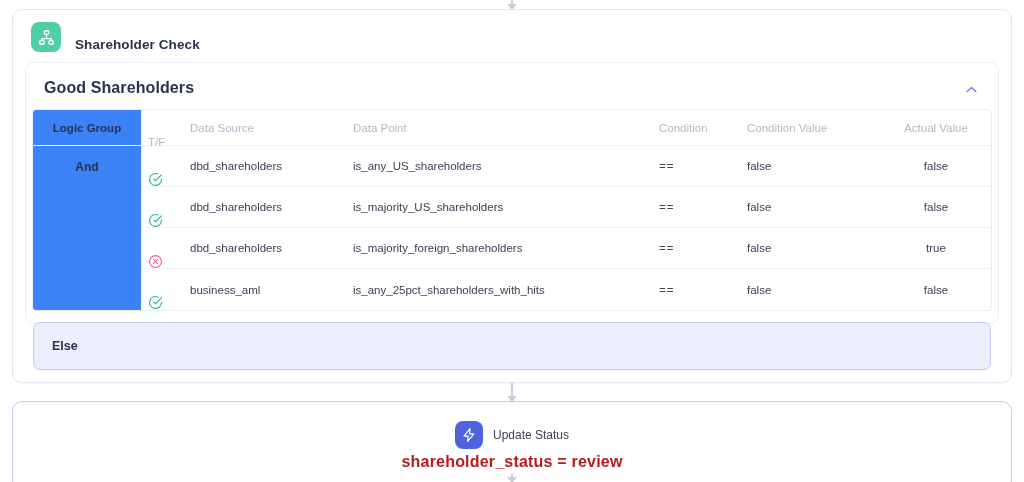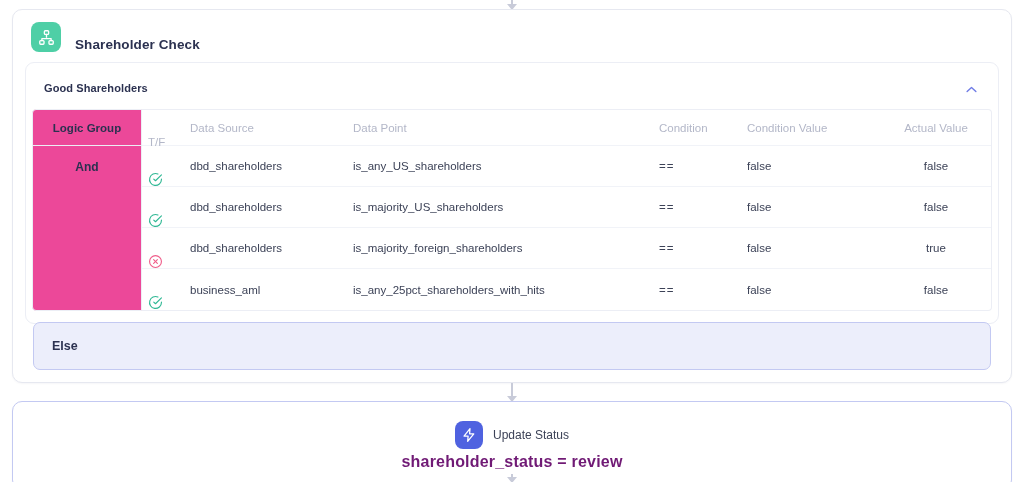--- a/index.html
+++ b/index.html
@@ -83,41 +83,41 @@
     background: #ffffff;
     position: relative;
   }
   .branch-head {
     display: flex;
     align-items: center;
     justify-content: space-between;
     padding: 14px 16px 10px 18px;
   }
   .branch-title {
-    font-size: 11px;
+    font-size: 16px;
     font-weight: bold;
     color: #2b3150;
     letter-spacing: .1px;
   }
   .chevron-btn {
     width: 22px; height: 22px;
     display: flex; align-items: center; justify-content: center;
     cursor: pointer;
     background: none; border: none;
   }
 
   
   .rules-table {
     margin: 0 6px 12px 6px;
     display: flex;
   }
   .logic-col {
     width: 110px;
     flex: 0 0 110px;
-    background: #ec4899;
+    background: #3b82f6;
     border: 1px solid #eceef5;
     border-radius: 4px 0 0 4px;
     display: flex;
     flex-direction: column;
   }
   .logic-head {
     height: 36px;
     display: flex; align-items: center; justify-content: center;
     font-size: 11.5px;
     font-weight: bold;
@@ -209,21 +209,21 @@
     border-radius: 8px;
     display: flex; align-items: center; justify-content: center;
   }
   .action-label {
     font-size: 12px;
     color: #3c4257;
   }
   .action-expr {
     font-size: 16px;
     font-weight: bold;
-    color: #701a75;
+    color: #b91c1c;
     letter-spacing: .2px;
   }
 </style>
 </head>
 <body>
 
 <div class="canvas">
 
   <div class="connector conn-top">
     <span class="arrow"></span>

